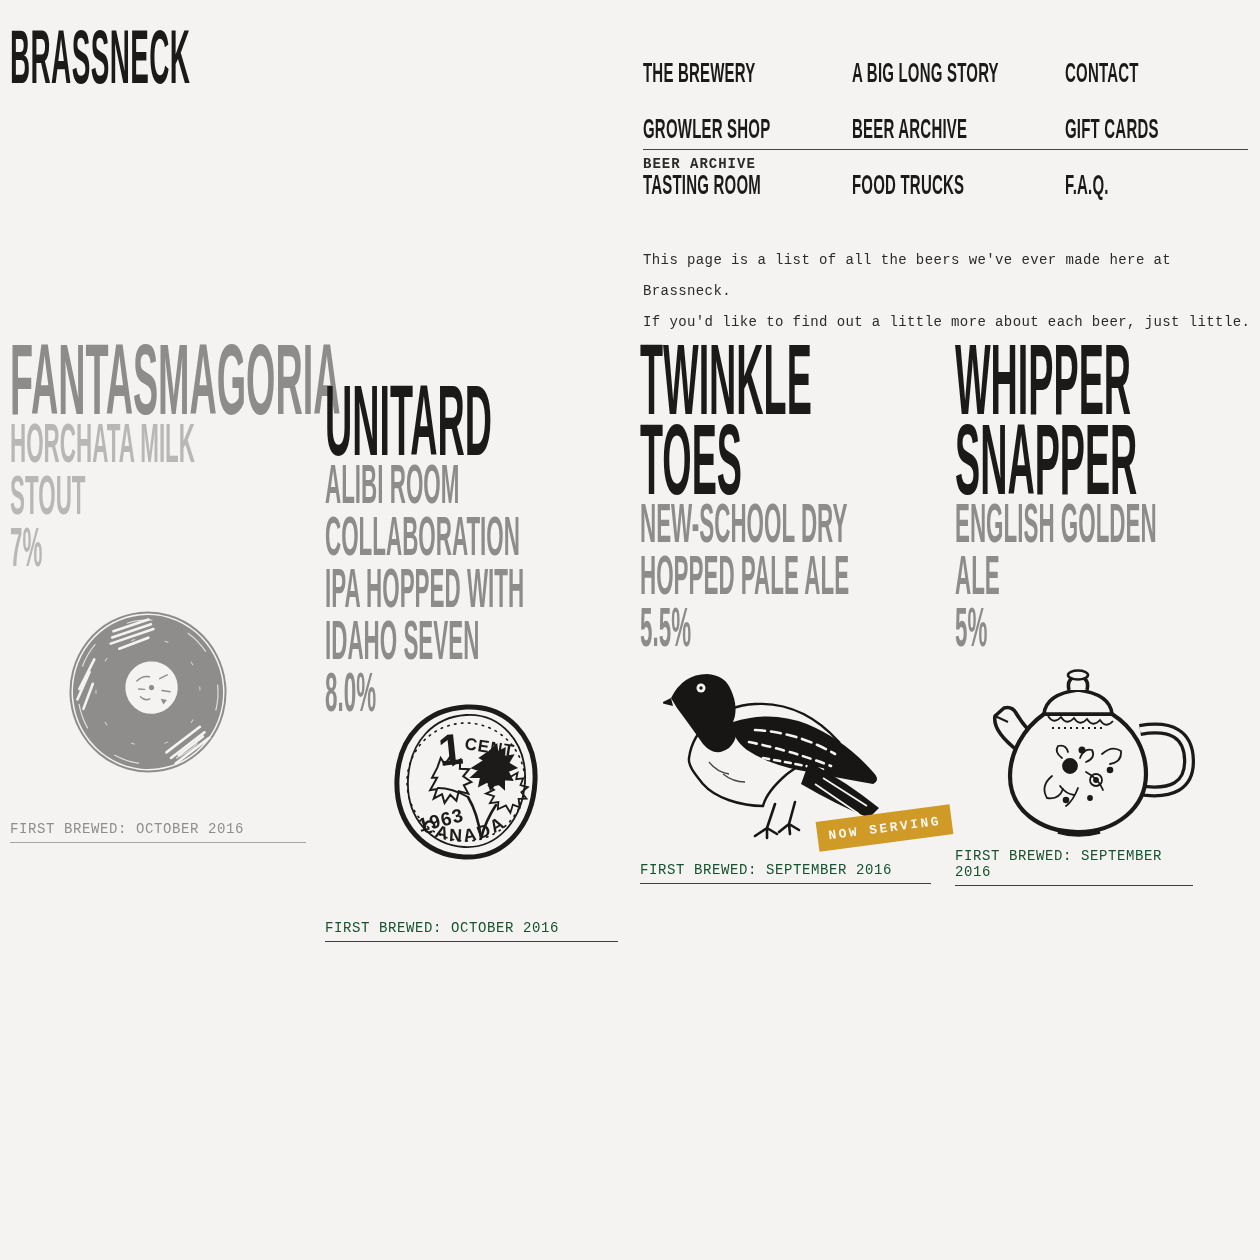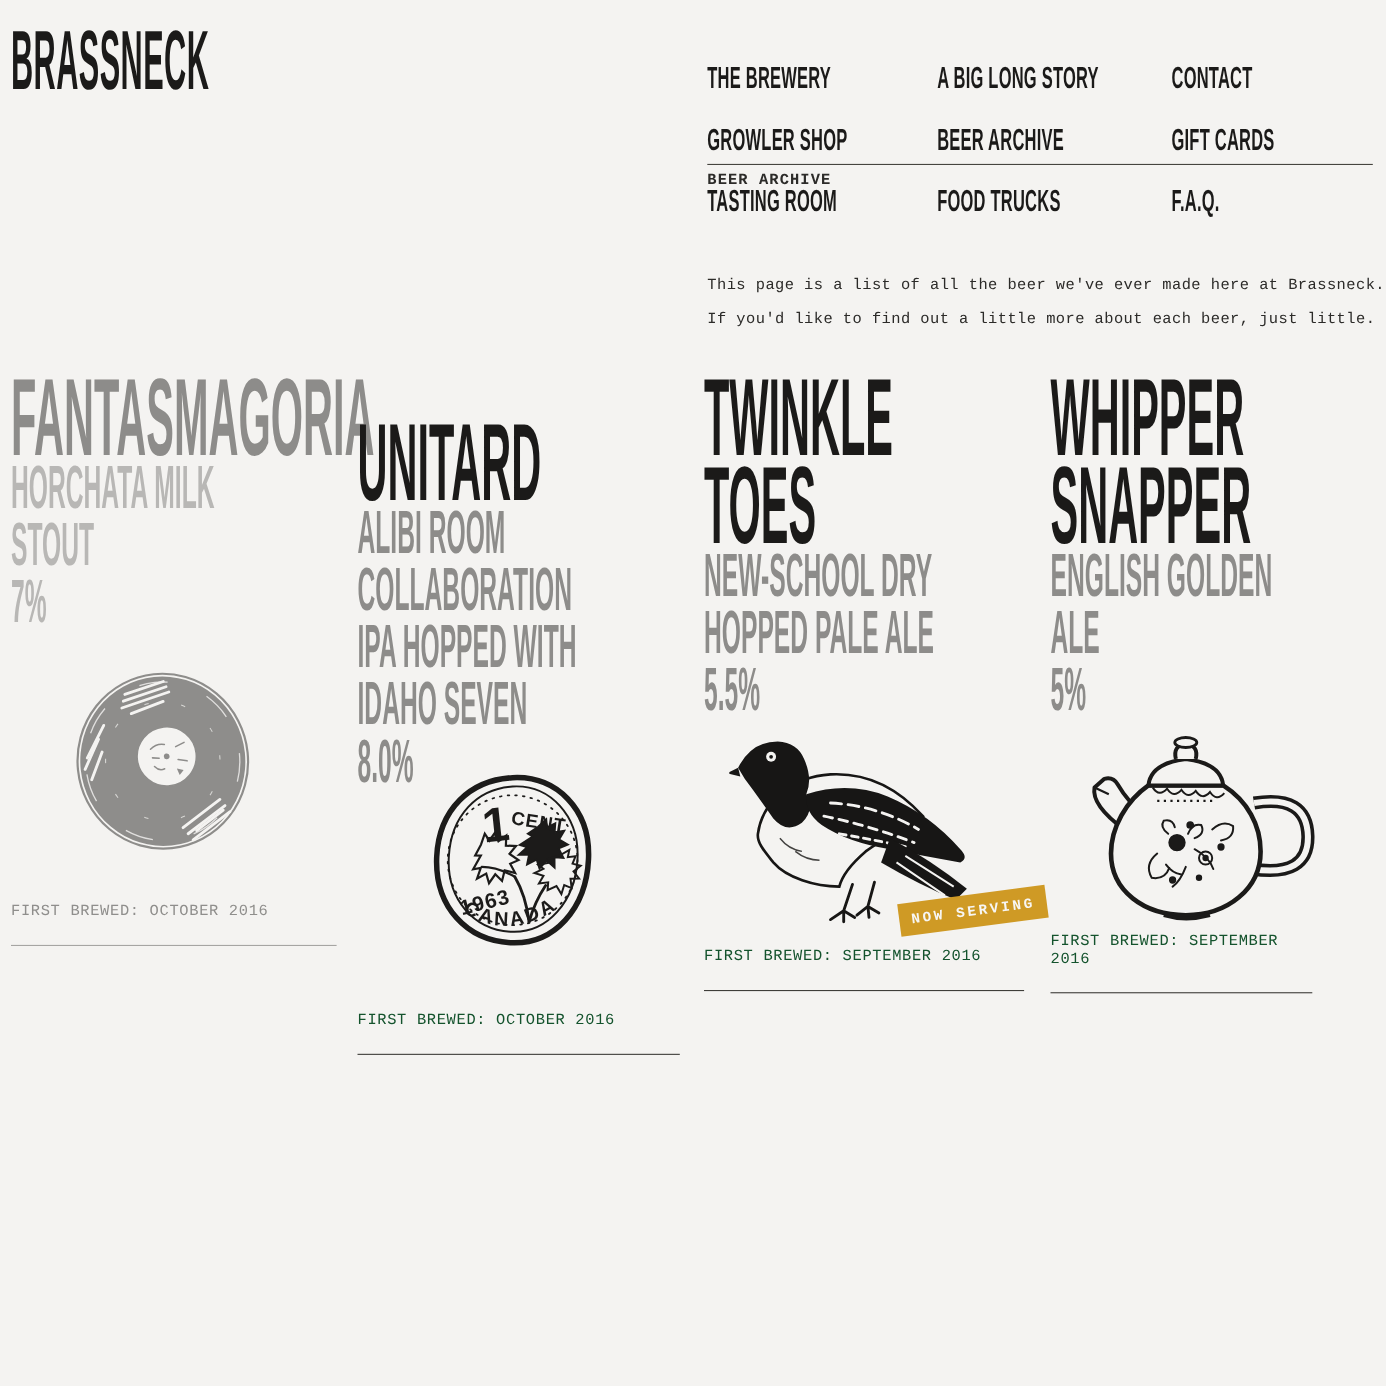--- a/index.html
+++ b/index.html
@@ -30,21 +30,21 @@
   .intro { position:absolute; left:643px; top:245px; font-size:14px; line-height:31px; letter-spacing:0.4px; }
   
   .beer { position:absolute; top:329px; width:340px; cursor:pointer; }
   .beer .styles { margin-top:7px; }
   .beer.ink .title-line > span { color:#1b1a19; }
   .beer.ink .style-line > span { color:#8d8c8a; }
   .beer.muted .title-line > span { color:#8d8c8a; }
   .beer.muted .style-line > span { color:#b8b7b5; }
   .first-brewed {
     position:absolute; font-family:"Liberation Mono", monospace;
-    font-size:14px; letter-spacing:0.6px; padding-bottom:22px;
+    font-size:14px; letter-spacing:0.6px; padding-bottom:5px;
   }
   .first-brewed.ink { color:#14532d; border-bottom:1.5px solid #3f3e3a; }
   .first-brewed.muted { color:#8f8e8c; border-bottom:1.5px solid #a6a5a3; }
   .illus { position:absolute; }
   .badge {
     position:absolute; left:817px; top:813px;
     background:#cf9a25; color:#f7f6f4;
     font-family:"Liberation Mono", monospace; font-weight:700;
     font-size:13px; letter-spacing:2.5px; padding:8px 11px 7px;
     transform:rotate(-7.5deg); transform-origin:center; cursor:pointer;
@@ -84,21 +84,21 @@
       <div class="dline nav-line"><span>CONTACT</span></div>
       <div class="dline nav-line"><span>GIFT CARDS</span></div>
       <div class="dline nav-line"><span>F.A.Q.</span></div>
     </div>
   </nav>
 
   <div class="rule"></div>
   <div class="mono section-label">BEER ARCHIVE</div>
 
   <div class="mono intro">
-    <div>This page is a list of all the beer we've ever made here at Brassneck.</div>
+    <div>This page is a list of all the beers we've ever made here at Brassneck.</div>
     <div>If you'd like to find out a little more about each beer, just little.</div>
   </div>
 
   <div class="beer muted" style="left:10px;">
     <div class="dline title-line"><span>FANTASMAGORIA</span></div>
     <div class="styles">
       <div class="dline style-line"><span>HORCHATA MILK</span></div>
       <div class="dline style-line"><span>STOUT</span></div>
       <div class="dline style-line"><span>7%</span></div>
     </div>

